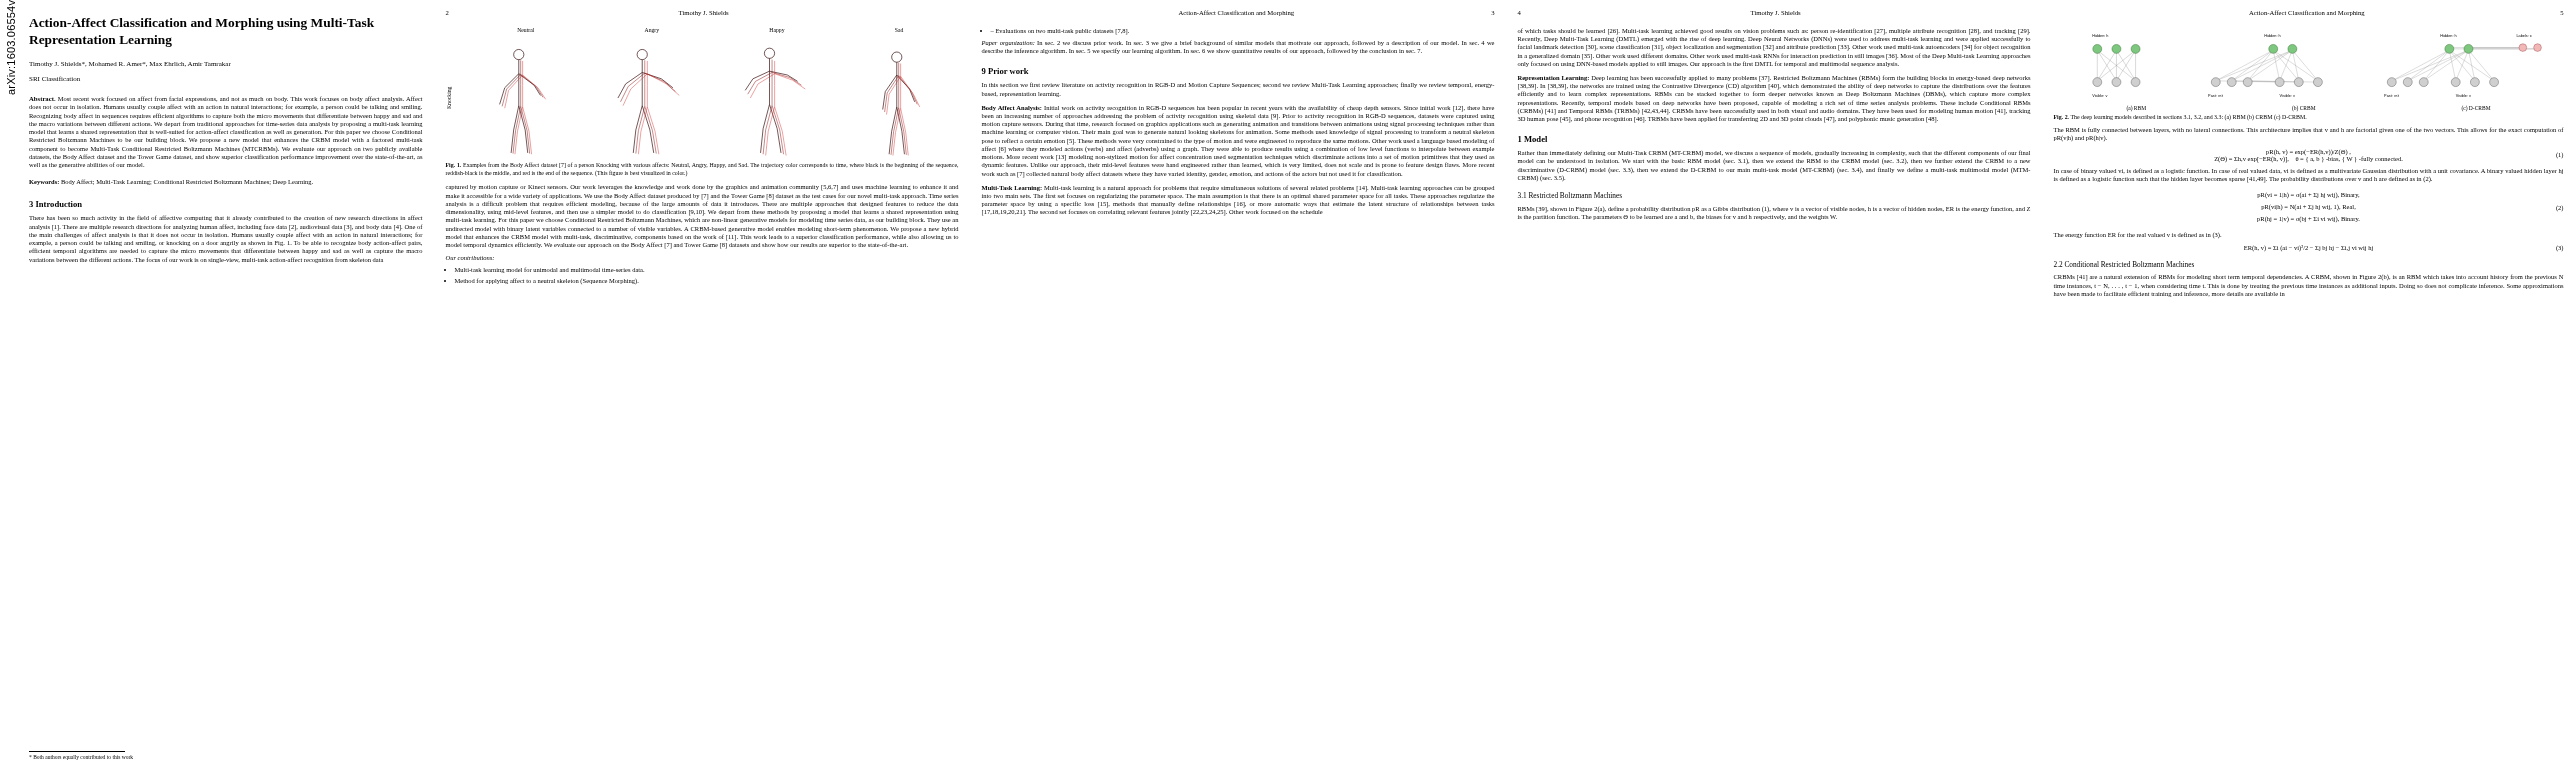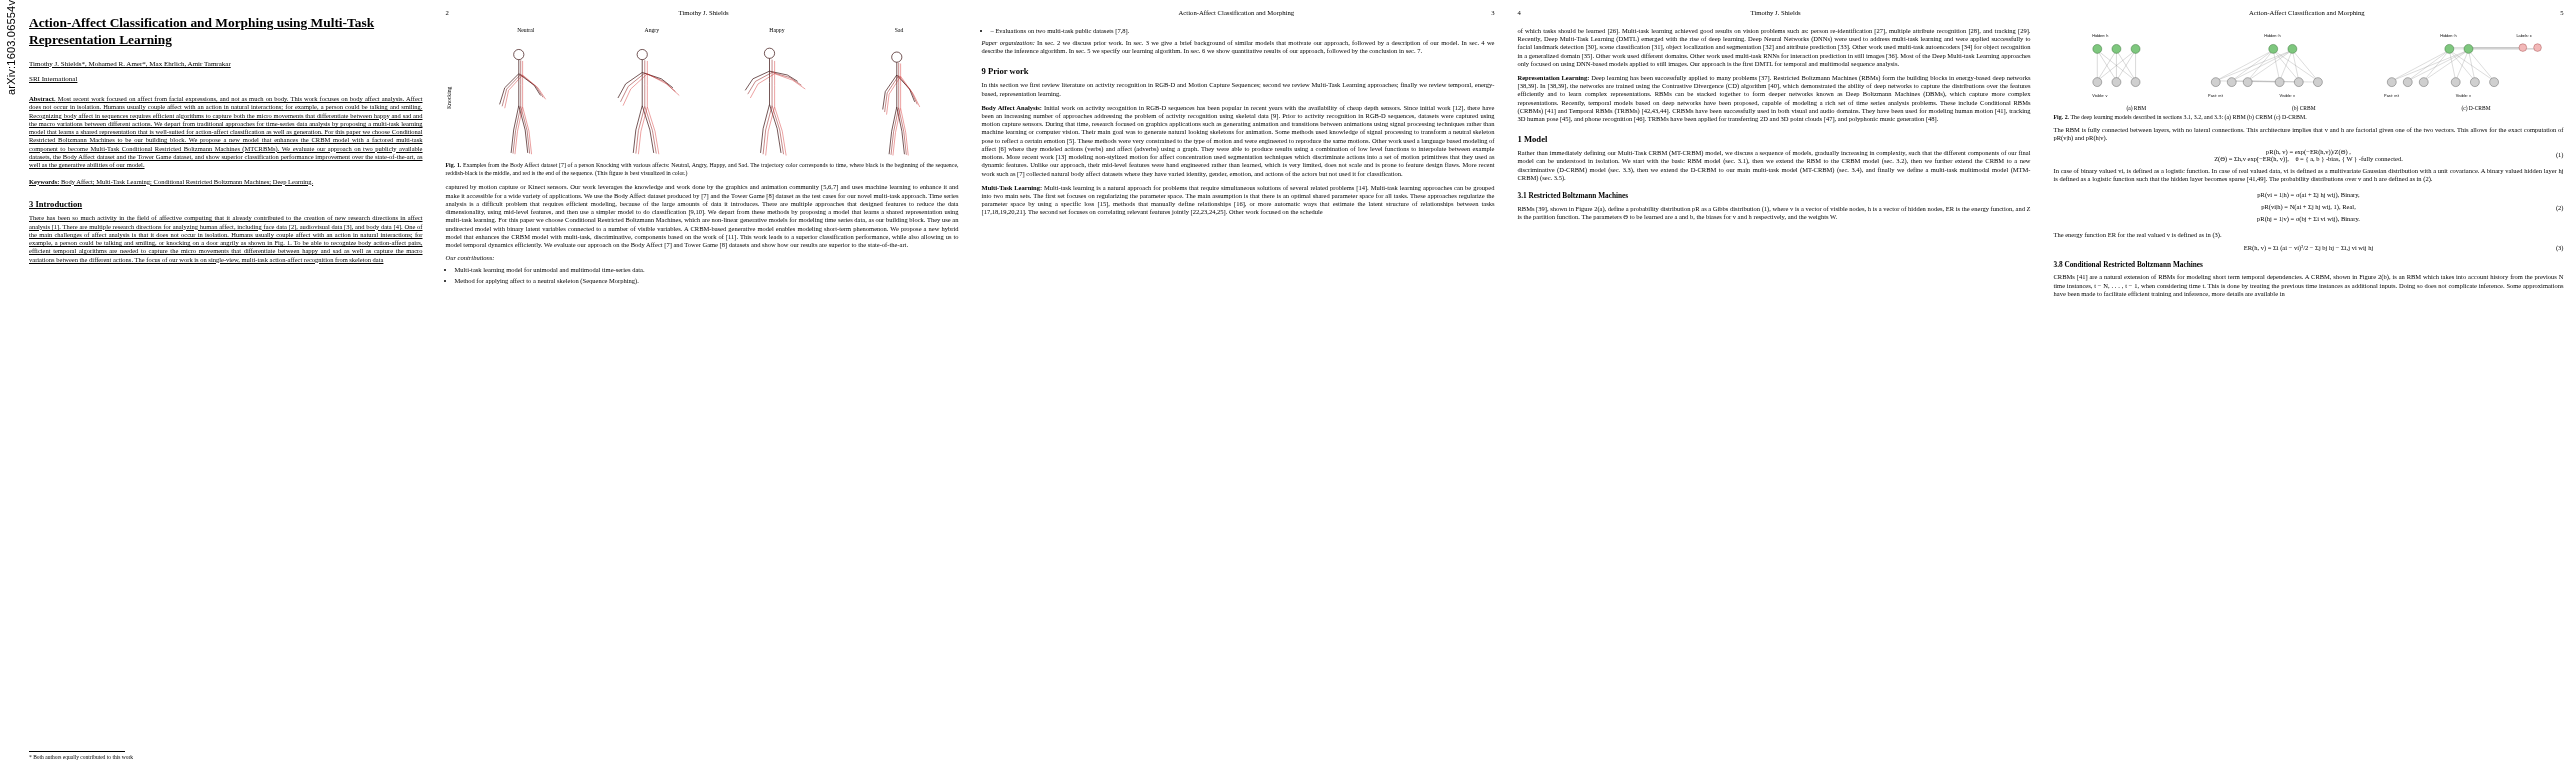--- a/index.html
+++ b/index.html
@@ -33,21 +33,21 @@
     letter-spacing: 0.2px;
     color: #000;
     white-space: nowrap;
   }
   .page {
     position: relative;
     height: 766px;
     box-sizing: border-box;
     padding: 9px 11.5px 6.4px 11.5px;
   }
-  .p1 { width: 434px; padding-left: 29px; text-decoration: underline; }
+  .p1 { width: 434px; padding-left: 29px; }
   .p2 { width: 536px; }
   .p3 { width: 536px; }
   .p4 { width: 536px; }
   .p5 { width: 533px; }
 
   .runhead {
     display: flex;
     justify-content: space-between;
     font-size: 6.7px;
     font-family: "Liberation Serif", serif;
@@ -89,21 +89,21 @@
     margin-bottom: 12.8px;
   }
   .kw b { font-weight: bold; }
   h2.sec {
     font-size: 8.6px;
     font-weight: bold;
     margin: 10.2px 0 5.7px 0;
   }
   h3.subsec {
     font-size: 7.3px;
-    font-weight: bold;
+    font-weight: normal;
     margin: 9px 0 4.5px 0;
   }
   p.para {
     margin: 0 0 0 0;
     text-indent: 7px;
     font-size: 6.5px;
     line-height: 1.27;
     text-align: justify;
   }
   p.para.first { text-indent: 0; }
@@ -194,21 +194,21 @@
 </head>
 <body>
 
 <div class="page-wrap">
 
   <div class="arxiv-stamp">arXiv:1603.06554v1  [cs.CV]  21 Mar 2016</div>
 
   <div class="page p1">
     <div class="title">Action-Affect Classification and Morphing using Multi-Task Representation Learning</div>
     <div class="authors">Timothy J. Shields*, Mohamed R. Amer*, Max Ehrlich, Amir Tamrakar</div>
-    <div class="affil">SRI International</div>
+    <div class="affil">SRI Classification</div>
     <div class="abs">
       <span class="abstract-head">Abstract.</span>
       <span>Most recent work focused on affect from facial expressions, and not as much on body. This work focuses on body affect analysis. Affect does not occur in isolation. Humans usually couple affect with an action in natural interactions; for example, a person could be talking and smiling. Recognizing body affect in sequences requires efficient algorithms to capture both the micro movements that differentiate between happy and sad and the macro variations between different actions. We depart from traditional approaches for time-series data analysis by proposing a multi-task learning model that learns a shared representation that is well-suited for action-affect classification as well as generation. For this paper we choose Conditional Restricted Boltzmann Machines to be our building block. We propose a new model that enhances the CRBM model with a factored multi-task component to become Multi-Task Conditional Restricted Boltzmann Machines (MTCRBMs). We evaluate our approach on two publicly available datasets, the Body Affect dataset and the Tower Game dataset, and show superior classification performance improvement over the state-of-the-art, as well as the generative abilities of our model.</span>
     </div>
     <div class="kw">
       <b>Keywords:</b>
       <span>Body Affect; Multi-Task Learning; Conditional Restricted Boltzmann Machines; Deep Learning.</span>
     </div>
     <h2 class="sec">3   Introduction</h2>
     <p class="para first">There has been so much activity in the field of affective computing that it already contributed to the creation of new research directions in affect analysis [1]. There are multiple research directions for analyzing human affect, including face data [2], audiovisual data [3], and body data [4]. One of the main challenges of affect analysis is that it does not occur in isolation. Humans usually couple affect with an action in natural interactions; for example, a person could be talking and smiling, or knocking on a door angrily as shown in Fig. 1. To be able to recognize body action-affect pairs, efficient temporal algorithms are needed to capture the micro movements that differentiate between happy and sad as well as capture the macro variations between the different actions. The focus of our work is on single-view, multi-task action-affect recognition from skeleton data</p>
@@ -529,18 +529,18 @@
       <span class="num">(2)</span>
     </div>
 
     <p class="para first">The energy function ER for the real valued v is defined as in (3).</p>
 
     <div class="eqn">
       <span>ER(h, v) = Σi (ai − vi)²/2 − Σj bj hj − Σi,j vi wij hj</span>
       <span class="num">(3)</span>
     </div>
 
-    <h3 class="subsec">3.8   Conditional Restricted Boltzmann Machines</h3>
+    <h3 class="subsec">2.2   Conditional Restricted Boltzmann Machines</h3>
     <p class="para first">CRBMs [41] are a natural extension of RBMs for modeling short term temporal dependencies. A CRBM, shown in Figure 2(b), is an RBM which takes into account history from the previous N time instances, t − N, . . . , t − 1, when considering time t. This is done by treating the previous time instances as additional inputs. Doing so does not complicate inference. Some approximations have been made to facilitate efficient training and inference, more details are available in</p>
   </div>
 
 </div>
 
 
 </body></html>

